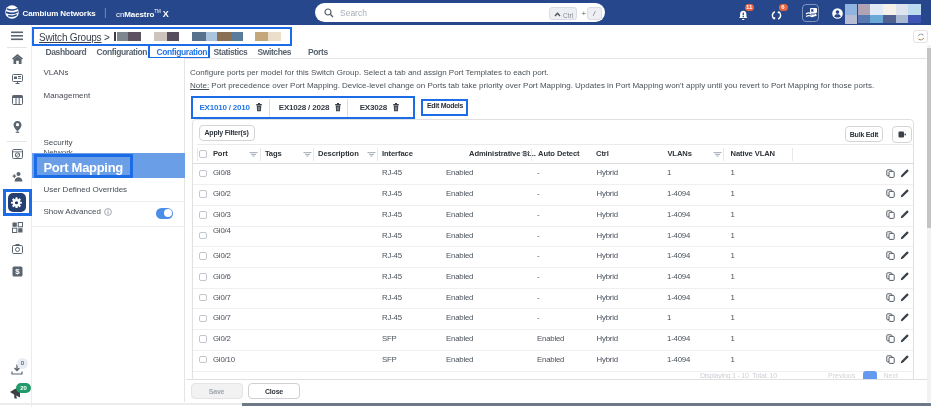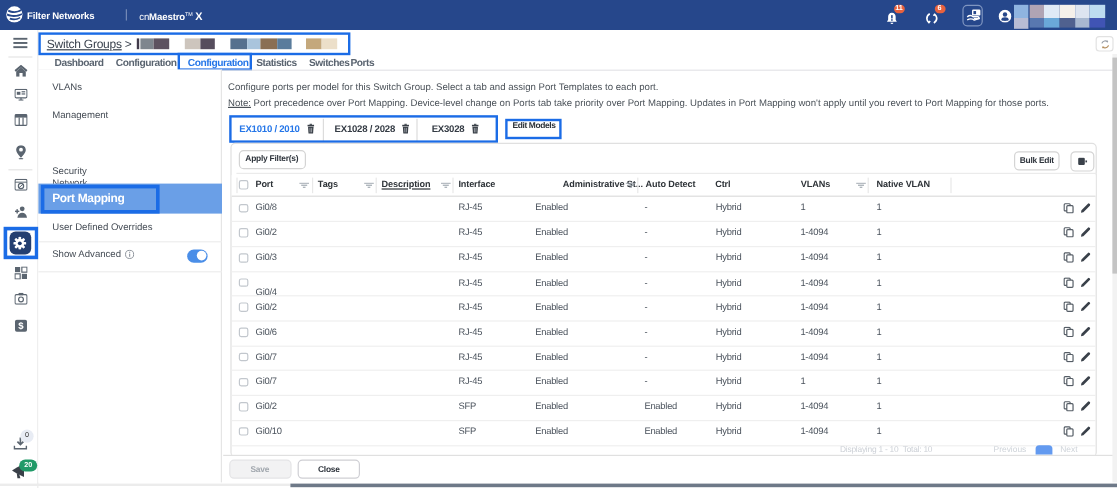--- a/index.html
+++ b/index.html
@@ -21,21 +21,21 @@
 
 #crumb { position:absolute; left:39px; top:31.5px; font-size:10px; color:#39414d; letter-spacing:-0.2px; }
 #crumb u { text-decoration:underline;margin-top:27px; }
 .blk { position:absolute; top:31.8px; height:9.2px; }
 .tab { position:absolute; top:46.5px; font-size:8.5px; font-weight:bold; color:#5a6470; letter-spacing:-0.4px; }
 #tabline { position:absolute; left:32px; top:57.5px; width:899px; height:1px; background:#e4e4e8; }
 
 #menu { position:absolute; left:32px; top:58px; width:153px; height:344px; background:#fff; border-right:1px solid #e5e5e5; }
 .mi { position:absolute; left:11.5px; font-size:8px; color:#454c55; }
 #pmrow { position:absolute; left:0; top:95px; width:153px; height:25px; background:#6a9fe7; }
-#pmrow span { position:absolute; left:11.5px; top:6.5px; color:#fff; font-size:10px; font-weight:bold; letter-spacing:-0.3px; }
+#pmrow span { position:absolute; left:11.5px; top:6.5px; color:#fff; font-size:13px; font-weight:bold; letter-spacing:-0.3px; }
 
 .body8 { font-size:8px; color:#4a5158; }
 #tabsbar { position:absolute; left:193px; top:99px; height:18.5px; background:#fff; display:flex; align-items:center; }
 .mtab { font-size:8px; font-weight:bold; color:#343b44; height:18.5px; line-height:18.5px; white-space:nowrap; letter-spacing:-0.2px; }
 .mtab svg { margin-left:6px; }
 .mtab.t1 { padding:0 7.4px 0 6.4px; }
 .mtab.t2 { padding:0 6.2px 0 8.7px; }
 .mtab.t3 { padding:0 6px 0 11.4px; }
 .mtab.active { color:#2576e8; }
 .msep { width:1px; height:18.5px; background:#dcdcdc; }
@@ -53,23 +53,38 @@
 </head>
 <body>
 
 <div id="nav">
   <svg class="abs" style="left:5px; top:5px;" width="14" height="14" viewBox="0 0 14 14">
     <circle cx="7" cy="7" r="6.8" fill="#fff"></circle>
     <path d="M1.5 4.5 C5.5 6.5 9.5 6 13 4 L12.5 2.8 C9 4.8 5.5 4.8 2.2 3.2 Z" fill="#26478b"></path>
     <path d="M0.8 8 C5.5 10 10 9.3 13.4 7.3 L13.2 6 C9 8 5.5 7.9 1 6.2 Z" fill="#26478b"></path>
     <path d="M2.8 11.2 C6.5 12.5 9.5 11.8 12 10.3 L11.6 9.1 C8.7 10.7 6.2 10.7 3.6 9.8 Z" fill="#26478b"></path>
   </svg>
-  <span class="brand">Filter Networks</span>
+  <span class="brand">Cambium Networks</span>
   <span class="sep">|</span>
   <span class="maestro">cn<b>Maestro</b><sup style="font-size:4.5px;">TM</sup>&nbsp;<b style="font-size:9px;">X</b></span>
+  <div id="search">
+    <svg class="abs" style="left:9px; top:4.5px;" width="10" height="10" viewBox="0 0 10 10">
+        <circle cx="4" cy="4" r="3" fill="none" stroke="#555d66" stroke-width="1.2"></circle>
+        <line x1="6.3" y1="6.3" x2="9" y2="9" stroke="#555d66" stroke-width="1.3"></line>
+      </svg>
+    <span class="ph">Search</span>
+    <div class="chip" style="left:234px; width:28px; height:13px;">
+        <svg style="position:absolute; left:4px; top:4px;" width="7" height="5" viewBox="0 0 7 5">
+          <path d="M1 4 L3.5 1.2 L6 4" fill="none" stroke="#4a515a" stroke-width="1.3"></path>
+        </svg>
+        <span style="position:absolute; left:13px; top:3px; font-size:6.5px; color:#858c96;">Ctrl</span>
+      </div>
+    <span class="abs" style="left:266.5px; top:6px; font-size:8px; color:#5a6068;">+</span>
+    <div class="chip" style="left:272px; width:14.5px; height:13px; font-style:italic; line-height:12px;">/</div>
+  </div>
 
   <svg class="abs" style="left:737.5px; top:8.5px;" width="10.5" height="13" viewBox="0 0 13 14">
     <path d="M6.5 1 C4 1 2.6 3 2.6 5.2 L2.6 8.2 L1.4 10.2 L11.6 10.2 L10.4 8.2 L10.4 5.2 C10.4 3 9 1 6.5 1 Z" fill="#fff"></path>
     <path d="M5 11.2 a1.5 1.5 0 0 0 3 0 Z" fill="#fff"></path>
     <rect x="5.7" y="3.4" width="1.6" height="3.4" fill="#26478b"></rect>
     <rect x="5.7" y="7.6" width="1.6" height="1.6" fill="#26478b"></rect>
   </svg>
   <div class="badge" style="left:744.7px; top:3.8px; height:7.5px; line-height:7.5px; border-radius:4px;">11</div>
 
   <svg class="abs" style="left:771px; top:9.5px;" width="11" height="11" viewBox="0 0 15 14">
@@ -204,21 +219,21 @@
 <div class="blk" style="left:231px; width:11.5px; background:#5a7c9c;"></div>
 <div class="blk" style="left:255px; width:12.5px; background:#c4a87c;"></div>
 <div class="blk" style="left:267.5px; width:13.5px; background:#ecdfc9;"></div>
 <div class="ann" style="left:31.5px; top:26.5px; width:260.5px; height:19px;"></div>
 
 <span class="tab" style="left:45.5px;">Dashboard</span>
 <span class="tab" style="left:96.5px;">Configuration</span>
 <span class="tab" style="left:156.5px; color:#2576e8;">Configuration</span>
 <span class="tab" style="left:213.5px;">Statistics</span>
 <span class="tab" style="left:257.5px;">Switches</span>
-<span class="tab" style="left:292px;">Ports</span>
+<span class="tab" style="left:308px;">Ports</span>
 <div class="ann" style="left:147.5px; top:43.5px; width:62.5px; height:15.5px;"></div>
 <div id="tabline"></div>
 
 <div class="abs" style="left:913px; top:30px; width:15px; height:13px; border:1px solid #e2e2e2; border-radius:3px;">
   <svg class="abs" style="left:3px; top:2px;" width="8" height="8" viewBox="0 0 8 8">
     <path d="M1.2 3.2 A3 3 0 0 1 6.2 2" fill="none" stroke="#9aa0a8" stroke-width="1"></path>
     <path d="M6.8 4.8 A3 3 0 0 1 1.8 6" fill="none" stroke="#b08a5a" stroke-width="1"></path>
     <path d="M6.2 0.5 L6.4 2.3 L4.6 2.1 Z" fill="#9aa0a8"></path>
     <path d="M1.8 7.5 L1.6 5.7 L3.4 5.9 Z" fill="#b08a5a"></path>
   </svg>
@@ -289,21 +304,21 @@
     </svg>
 </div>
 
 <div id="theader">
     <div class="abs" style="left:193px; top:145.5px; width:720px; height:18px; background:#fff; border-bottom:1px solid #dcdcdc;"></div>
     <div class="abs" style="left:196.5px; top:144.3px; width:717px; height:1px; background:#ebebeb;"></div>
     <div class="vline" style="left:196.5px;"></div>
     <div class="cbx" style="left:199.1px; top:150px;"></div>
     <span class="hdr" style="left:212.9px;">Port</span>
     <span class="hdr" style="left:264.9px;">Tags</span>
-    <span class="hdr" style="left:318px;text-decoration:underline;">Description</span>
+    <span class="hdr" style="left:318px;">Description</span>
     <span class="hdr" style="left:382px;">Interface</span>
     <span class="hdr" style="left:469px;">Administrative St...</span>
     <span class="hdr" style="left:538px;">Auto Detect</span>
     <span class="hdr" style="left:596px;">Ctrl</span>
     <span class="hdr" style="left:667.4px;">VLANs</span>
     <span class="hdr" style="left:730.5px;">Native VLAN</span>
     <svg class="abs" style="left:249px; top:152px;" width="9" height="5" viewBox="0 0 9 5">
       <rect x="0.5" y="0.2" width="8" height="0.9" fill="#9aa2ab"></rect>
       <rect x="2" y="1.9" width="5" height="0.9" fill="#9aa2ab"></rect>
       <rect x="3.4" y="3.6" width="2.2" height="0.9" fill="#9aa2ab"></rect>
@@ -378,21 +393,21 @@
     <span class="cell" style="left:730.5px; top:209.8px;">1</span>
     <svg class="abs" style="left:886px; top:209.9px;" width="9" height="9" viewBox="0 0 9 9">
       <rect x="0.8" y="0.8" width="5" height="6" rx="0.8" fill="none" stroke="#555d66" stroke-width="1"></rect>
       <rect x="3" y="2.4" width="5.2" height="6" rx="0.8" fill="#fff" stroke="#555d66" stroke-width="1"></rect>
     </svg>
     <svg class="abs" style="left:900px; top:209.9px;" width="9" height="9" viewBox="0 0 9 9">
       <path d="M0.8 8.2 L1.2 6.2 L6.6 0.8 A0.9 0.9 0 0 1 7.9 0.8 L8.2 1.1 A0.9 0.9 0 0 1 8.2 2.4 L2.8 7.8 Z" fill="#3a414a"></path>
     </svg>
     <div class="row-line" style="top:225.6px;"></div>
     <div class="cbx" style="left:199.1px; top:231.7px;"></div>
-    <span class="cell" style="left:213px; top:239px;">Gi0/4</span>
+    <span class="cell" style="left:213px; top:226px;">Gi0/4</span>
     <span class="cell" style="left:382px; top:230.5px;">RJ-45</span>
     <span class="cell" style="left:446px; top:230.5px;">Enabled</span>
     <span class="cell" style="left:537px; top:230.5px;">-</span>
     <span class="cell" style="left:596.5px; top:230.5px;">Hybrid</span>
     <span class="cell" style="left:667px; top:230.5px;">1-4094</span>
     <span class="cell" style="left:730.5px; top:230.5px;">1</span>
     <svg class="abs" style="left:886px; top:230.6px;" width="9" height="9" viewBox="0 0 9 9">
       <rect x="0.8" y="0.8" width="5" height="6" rx="0.8" fill="none" stroke="#555d66" stroke-width="1"></rect>
       <rect x="3" y="2.4" width="5.2" height="6" rx="0.8" fill="#fff" stroke="#555d66" stroke-width="1"></rect>
     </svg>

